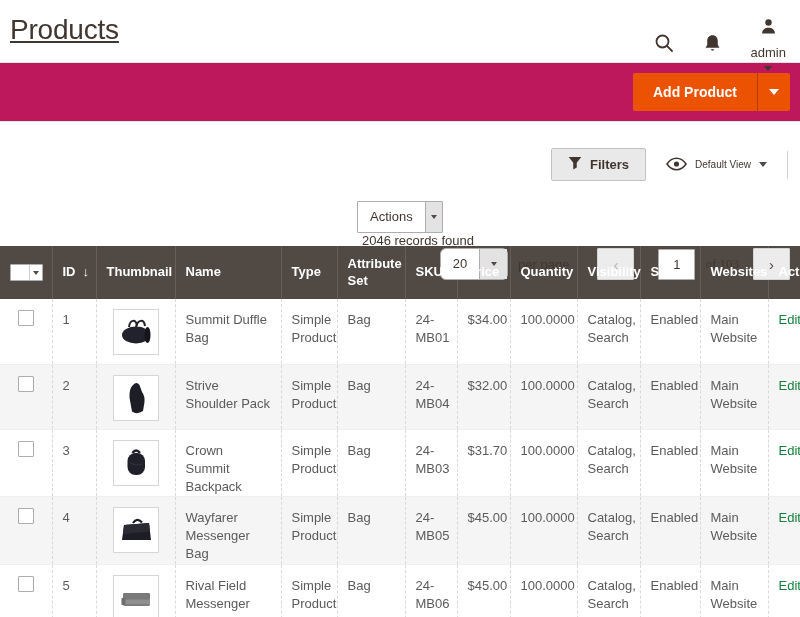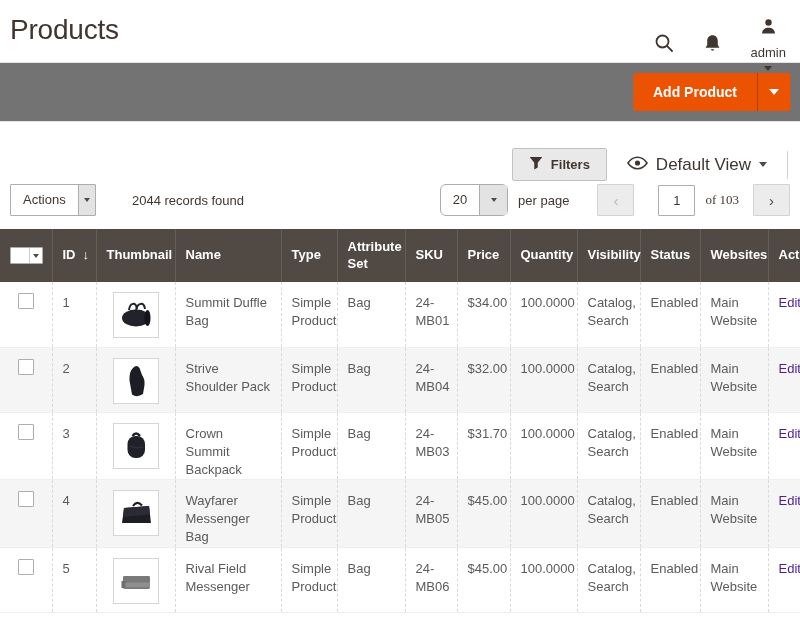--- a/index.html
+++ b/index.html
@@ -3,42 +3,42 @@
 <meta charset="utf-8">
 <style>
   * { margin:0; padding:0; box-sizing:border-box; }
   body { background:#fff; }
   .page {
     width:800px; height:617px; overflow:hidden; position:relative;
     background:#fff; font-family:"Liberation Sans", sans-serif; color:#41362f;
   }
   
   .page-header { height:62px; padding:14px 14px 0 10px; display:flex; justify-content:space-between; align-items:flex-start; }
-  .page-title { font-size:28px; font-weight:400; color:#41362f; letter-spacing:-0.2px; }
+  .page-title { font-size:28px; font-weight:400; color:#41362f; letter-spacing:-0.2px;text-decoration:underline; }
   .header-right { display:flex; align-items:center; gap:30px; padding-top:4px; }
   .hdr-icon-btn { background:none; border:none; cursor:pointer; display:flex; align-items:center; }
   .admin-box { display:flex; align-items:center; gap:6px; cursor:pointer;flex-direction:column; }
   .admin-name { font-size:13px; color:#41362f; }
   .caret { width:0; height:0; border-left:4px solid transparent; border-right:4px solid transparent; border-top:5px solid #41362f; display:inline-block; }
   
-  .action-band { height:60px; background:#737373; border-top:1px solid #e3e3e3; border-bottom:1px solid #e3e3e3;
+  .action-band { height:60px; background:#be185d; border-top:1px solid #e3e3e3; border-bottom:1px solid #e3e3e3;
     display:flex; justify-content:flex-end; align-items:center; padding:0 10px; }
   .add-product { display:flex; border-radius:2px; overflow:hidden; cursor:pointer; }
   .add-product-main { background:#eb5202; color:#fff; font-size:14px; font-weight:700; padding:0 20px; height:38px; line-height:38px; font-family:"Liberation Sans", sans-serif; border:none; cursor:pointer; }
   .add-product-toggle { background:#eb5202; width:33px; height:38px; border:none; border-left:1px solid rgba(0,0,0,0.25); display:flex; align-items:center; justify-content:center; cursor:pointer; }
   .caret-white { width:0; height:0; border-left:5px solid transparent; border-right:5px solid transparent; border-top:6px solid #fff; }
   
   .toolbar-views { margin-top:26px; height:33px; display:flex; justify-content:flex-end; align-items:center; padding:0 12px; gap:20px; }
   .filters-btn { display:flex; align-items:center; gap:8px; background:#e9e9e9; border:1px solid #c2c2c2; border-radius:2px;
     padding:0 16px; height:33px; font-size:13px; font-weight:600; color:#41362f; cursor:pointer; font-family:"Liberation Sans", sans-serif; }
-  .view-ctl { display:flex; align-items:center; gap:8px; cursor:pointer; font-size:17px; color:#41362f; }
+  .view-ctl { display:flex; align-items:center; gap:8px; cursor:pointer; font-size:10px; color:#41362f; }
   .v-divider { width:1px; height:28px; background:#d0d0d0; }
   .caret-sm { width:0; height:0; border-left:4px solid transparent; border-right:4px solid transparent; border-top:5px solid #514943; }
   
-  .toolbar-actions { margin-top:3px; height:32px; display:flex; align-items:center; padding:0 10px; font-size:13px; color:#41362f; }
+  .toolbar-actions { margin-top:20px; height:32px; display:flex; align-items:center; padding:0 10px; font-size:13px; color:#41362f;flex-direction:column; }
   .select-ctl { display:flex; border:1px solid #adadad; border-radius:1px; background:#fff; height:32px; cursor:pointer; }
   .select-val { padding:0 12px; line-height:30px; font-size:13px; color:#41362f; }
   .select-arrow { width:30px; background:#e3e3e3; border-left:1px solid #adadad; display:flex; align-items:center; justify-content:center; }
   .records { margin-left:36px; }
   .right-group { margin-left:auto; display:flex; align-items:center; }
   .perpage-label { margin-left:10px; }
   .pager-btn { width:37px; height:32px; background:#ececec; border:1px solid #d4d4d4; border-radius:1px; display:flex; align-items:center; justify-content:center; cursor:pointer; }
   .pager-prev { margin-left:28px; cursor:default; }
   .page-input { width:37px; height:31px; border:1px solid #adadad; border-radius:1px; text-align:center; font-size:13px; color:#41362f; margin-left:24px; font-family:"Liberation Sans", sans-serif; }
   .of-label { margin-left:10px;font-family:Liberation Serif, serif; }
@@ -50,21 +50,21 @@
   th { background:#514943; color:#fff; font-size:13px; font-weight:700; text-align:left; padding:6px 10px; vertical-align:middle; line-height:1.25; }
   th + th { border-left:1px solid #665e57; }
   tbody tr { height:65px; }
   td { font-size:13px; color:#5b5b5b; vertical-align:top; padding:12px 10px 0 10px; line-height:1.4; border-bottom:1px solid #efefef; background:#fff; }
   td + td { border-left:1px dashed #d9d9d9; }
   tr.even td { background:#f5f5f5; }
   .col-cb-cell { text-align:center; padding-top:11px; }
   input[type="checkbox"].row-cb { appearance:none; -webkit-appearance:none; width:16px; height:16px; border:1px solid #adadad; border-radius:1px; background:#fff; cursor:pointer; vertical-align:top; }
   .thumb { width:46px; height:46px; border:1px solid #d6d6d6; background:#fff; display:flex; align-items:center; justify-content:center; margin:0 auto; }
   td.thumb-cell { padding-top:10px; }
-  .edit-link { color:#4c1d95; text-decoration:none; cursor:pointer; }
+  .edit-link { color:#15803d; text-decoration:none; cursor:pointer; }
   .hdr-cb { width:33px; height:17px; background:#fff; border:1px solid #adadad; border-radius:1px; display:flex; align-items:center; cursor:pointer; }
   .hdr-cb .cb-part { flex:1; height:100%; }
   .hdr-cb .cb-caret { width:13px; height:100%; border-left:1px solid #ccc; display:flex; align-items:center; justify-content:center; }
   .caret-xs { width:0; height:0; border-left:3.5px solid transparent; border-right:3.5px solid transparent; border-top:4.5px solid #514943; }
   .sort-arrow { font-weight:400; margin-left:7px; font-size:13px; }
   .chev { font-size:15px; line-height:1; }
   .chev-prev { color:#b7b7b7; }
   .chev-next { color:#514943; }
 </style>
 </head>
@@ -135,21 +135,21 @@
     <div class="v-divider"></div>
   </div>
 
   <div class="toolbar-actions">
     <div class="select-ctl" style="width:86px;">
       <span class="select-val" style="flex:1;">Actions</span>
       <span class="select-arrow">
           <span class="caret-xs"></span>
         </span>
     </div>
-    <span class="records">2044 records found</span>
+    <span class="records">2046 records found</span>
 
     <div class="right-group">
       <div class="select-ctl" style="width:68px;border-radius:6px;">
         <span class="select-val" style="flex:1; text-align:center; padding:0 6px;">20</span>
         <span class="select-arrow" style="width:28px;">
             <span class="caret-xs"></span>
           </span>
       </div>
       <span class="perpage-label">per page</span>
       <button class="pager-btn pager-prev">

